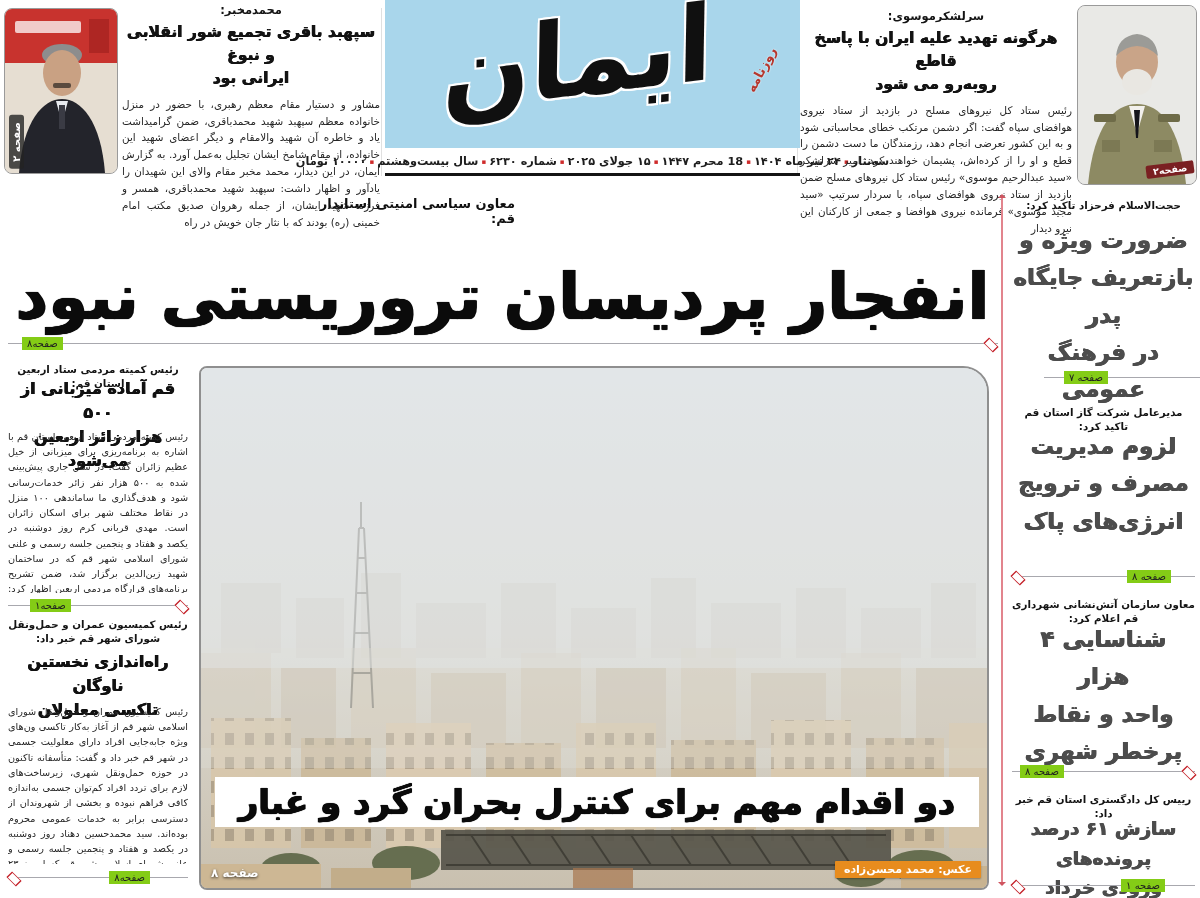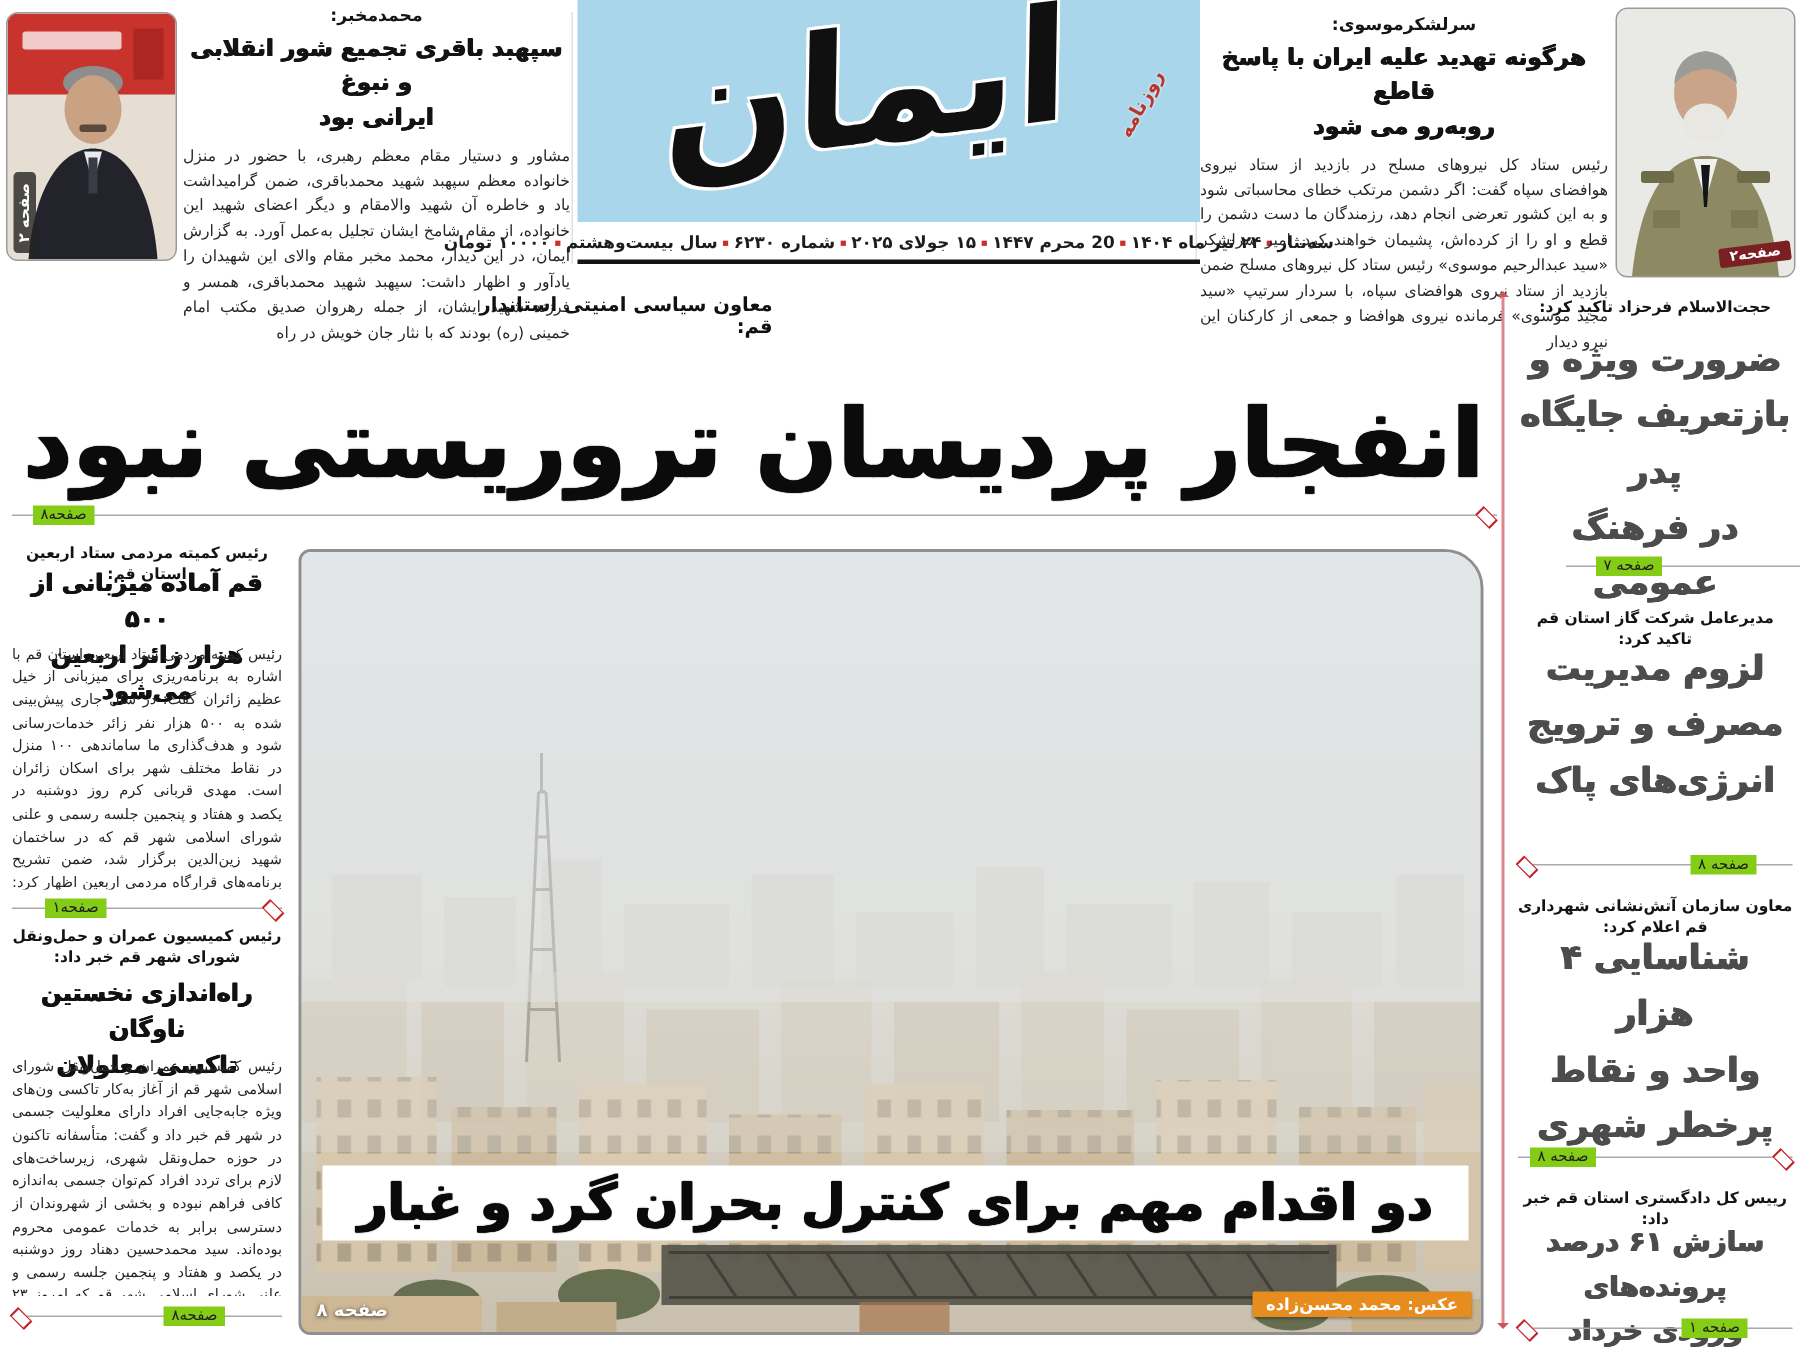--- a/index.html
+++ b/index.html
@@ -114,21 +114,21 @@
   <div class="logo-block">
     <div class="logo-type">ایمان</div>
     <div class="logo-sub">روزنامه</div>
   </div>
 
   <div class="dateline">
     <span>سه‌نثار</span>
     <span class="dsep">▪</span>
     <span>۲۴ تیر ماه ۱۴۰۴</span>
     <span class="dsep">▪</span>
-    <span>20 محرم ۱۴۴۷</span>
+    <span>18 محرم ۱۴۴۷</span>
     <span class="dsep">▪</span>
     <span>۱۵ جولای ۲۰۲۵</span>
     <span class="dsep">▪</span>
     <span>شماره ۶۲۳۰</span>
     <span class="dsep">▪</span>
     <span>سال بیست‌وهشتم</span>
     <span class="dsep">▪</span>
     <span class="dl-bold">۱۰۰۰۰ تومان</span>
   </div>
 

